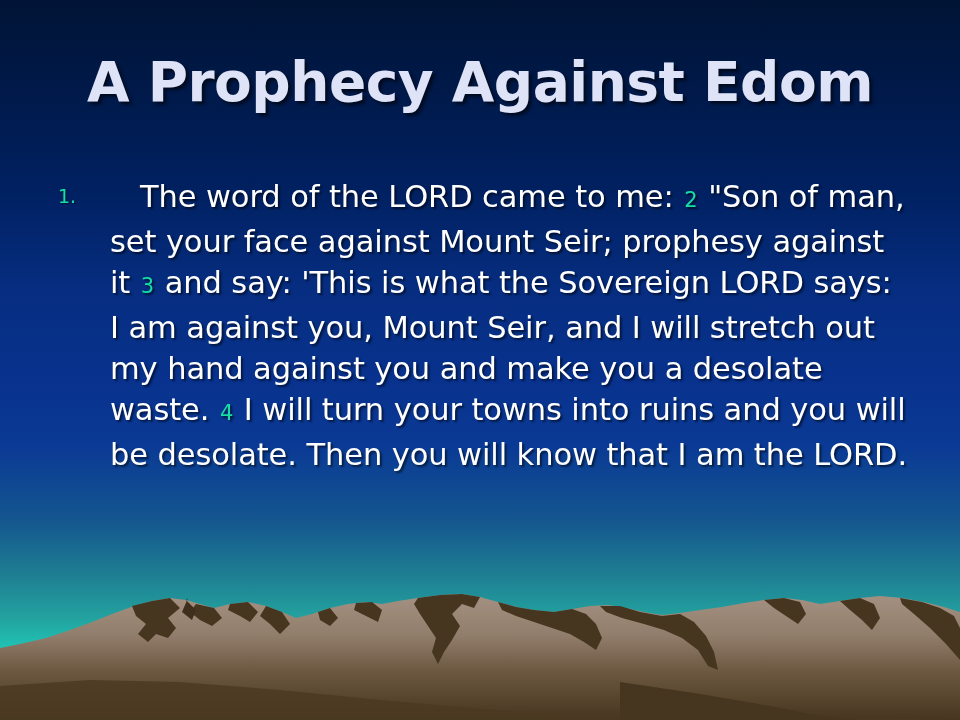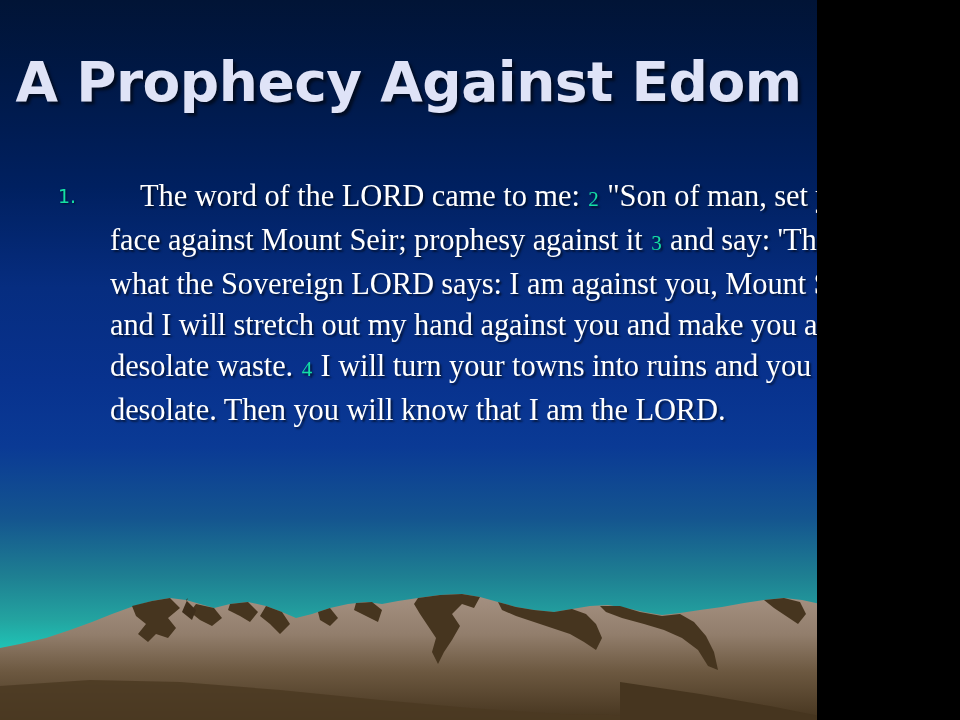--- a/index.html
+++ b/index.html
@@ -2,21 +2,21 @@
 <html><head>
 <meta charset="utf-8">
 <style>
   html, body {
     margin: 0;
     padding: 0;
     background: #000;
   }
   #slide {
     position: relative;
-    width: 817px;
+    width: 960px;
     height: 720px;
     overflow: hidden;
     font-family: "DejaVu Sans", sans-serif;
     
     background: linear-gradient(to bottom,
         #011436 0%,
         #001845 10%,
         #002060 26%,
         #062d80 40%,
         #08328e 53%,
@@ -95,21 +95,20 @@
     text-shadow: 1px 1px 2px rgba(0,0,0,0.5);
   }
   #verse-text {
     flex: 1 1 auto;
     color: #ffffff;
     font-size: 30.5px;
     line-height: 41px;
     text-shadow: 2px 2px 2px rgba(0,0,0,0.55);
     text-indent: 30px;
     letter-spacing: -0.1px;
-    font-family: Liberation Serif, serif;
   }
   .vnum {
     color: #14e0a4;
     font-size: 21px;
     padding: 0 1px;
   }
 
   
   #mountains {
     position: absolute;

